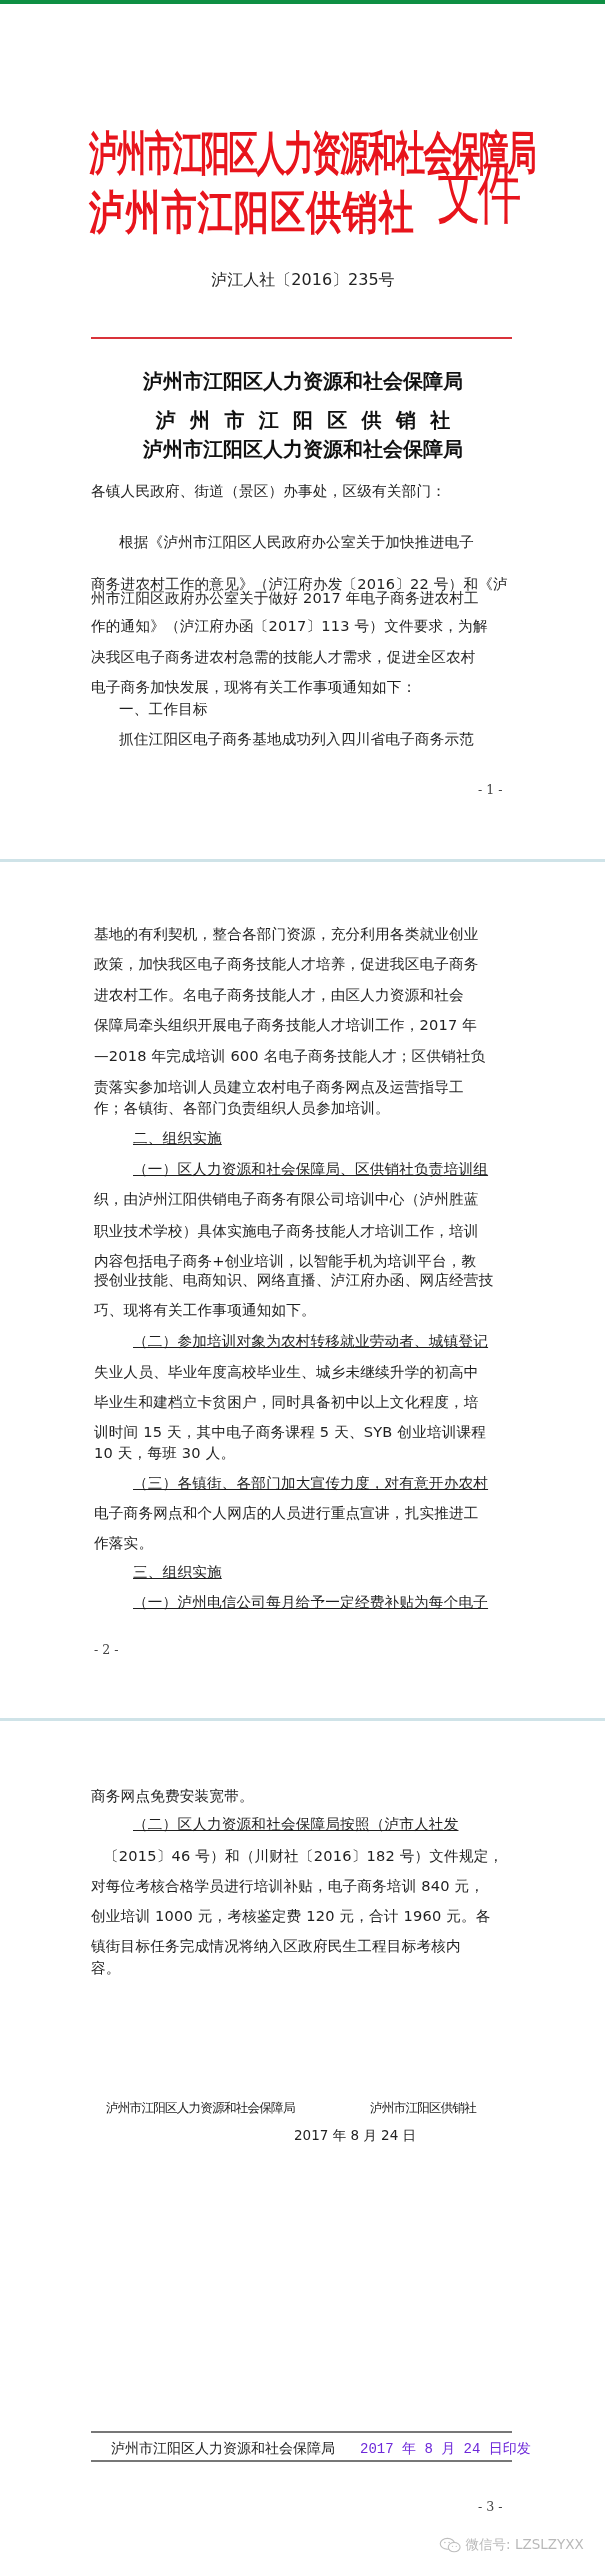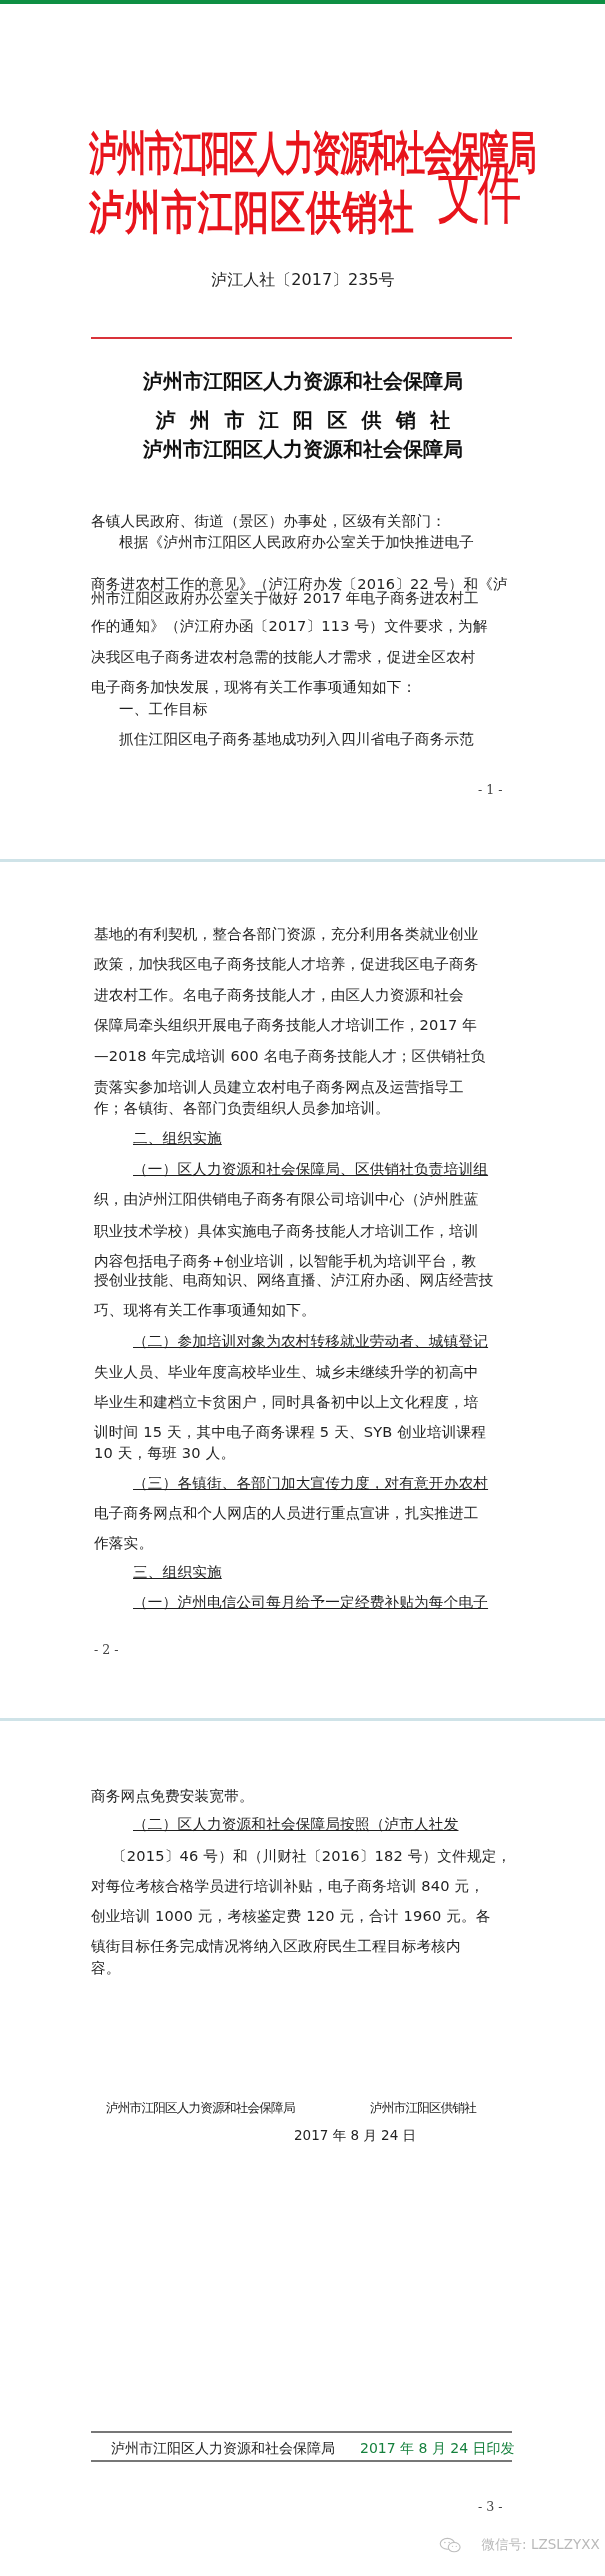--- a/index.html
+++ b/index.html
@@ -18,41 +18,41 @@
   .t1 { top: 368px; }
   .t2 { top: 407px; letter-spacing: 14.3px; padding-left: 14.3px; }
   .t3 { top: 436px; }
   .body-line { left: 91px; font-size: 14.6px; color: #1f1f1f; white-space: nowrap; letter-spacing: 0.2px; }
   .indent { left: 119px; }
   .indent2 { left: 133px; text-decoration: underline; }
   .pageno { font-family: "DejaVu Serif", "Liberation Serif", serif; font-size: 12.6px; color: #444; white-space: nowrap; }
   .sig { font-size: 12.6px; color: #222; white-space: nowrap; letter-spacing: -0.8px; }
   .footer-rule { left: 91px; width: 421px; height: 1.7px; background: #777; }
   .footer-text { left: 111px; top: 2473px; font-size: 14px; color: #222; white-space: nowrap; }
-  .footer-date { left: 360px; top: 2473px; font-size: 14px; color: #15803d; white-space: nowrap; }
-  .watermark { left: 439px; top: 2541px; font-size: 13.5px; color: #b9b9b9; white-space: nowrap; display: flex; align-items: center; gap: 19px; }
+  .footer-date { left: 360px; top: 2473px; font-size: 14px; color: #6d28d9; white-space: nowrap; font-family: Liberation Mono, monospace; }
+  .watermark { left: 439px; top: 2541px; font-size: 13.5px; color: #b9b9b9; white-space: nowrap; display: flex; align-items: center; gap: 3px; }
   .wm-icon { width: 23.6px; height: 17px; }
 </style>
 </head>
 <body>
 
 <div class="topbar"></div>
 
 <div class="abs lh-org lh-org1">泸州市江阳区人力资源和社会保障局</div>
 <div class="abs lh-org lh-org2">泸州市江阳区供销社</div>
 <div class="abs lh-wenjian">文件</div>
 
-<div class="abs docno">泸江人社〔2017〕235号</div>
+<div class="abs docno">泸江人社〔2016〕235号</div>
 <div class="abs red-rule"></div>
 
 <div class="abs title t1">泸州市江阳区人力资源和社会保障局</div>
 <div class="abs title t2">泸州市江阳区供销社</div>
 <div class="abs title t3">泸州市江阳区人力资源和社会保障局</div>
 
-<div class="abs body-line" style="top:512px">各镇人民政府、街道（景区）办事处，区级有关部门：</div>
+<div class="abs body-line" style="top:482px">各镇人民政府、街道（景区）办事处，区级有关部门：</div>
 <div class="abs body-line indent" style="top:533px">根据《泸州市江阳区人民政府办公室关于加快推进电子</div>
 <div class="abs body-line" style="top:575px">商务进农村工作的意见》（泸江府办发〔2016〕22 号）和《泸</div>
 <div class="abs body-line" style="top:590px;top:589px">州市江阳区政府办公室关于做好 2017 年电子商务进农村工</div>
 <div class="abs body-line" style="top:617px">作的通知》（泸江府办函〔2017〕113 号）文件要求，为解</div>
 <div class="abs body-line" style="top:648px">决我区电子商务进农村急需的技能人才需求，促进全区农村</div>
 <div class="abs body-line" style="top:678px">电子商务加快发展，现将有关工作事项通知如下：</div>
 <div class="abs body-line indent" style="top:700px">一、工作目标</div>
 <div class="abs body-line indent" style="top:730px">抓住江阳区电子商务基地成功列入四川省电子商务示范</div>
 
 <div class="abs pageno" style="left:478px;top:782px">- 1 -</div>
@@ -83,21 +83,21 @@
 <div class="abs body-line" style="left:94px;top:1534px">作落实。</div>
 <div class="abs body-line indent2" style="top:1563px">三、组织实施</div>
 <div class="abs body-line indent2" style="top:1593px">（一）泸州电信公司每月给予一定经费补贴为每个电子</div>
 
 <div class="abs pageno" style="left:94px;top:1642px">- 2 -</div>
 
 <div class="page-sep" style="top:1718px"></div>
 
 <div class="abs body-line" style="left:91px;top:1787px">商务网点免费安装宽带。</div>
 <div class="abs body-line indent2" style="top:1815px">（二）区人力资源和社会保障局按照（泸市人社发</div>
-<div class="abs body-line" style="left:112px;top:1847px">〔2015〕46 号）和（川财社〔2016〕182 号）文件规定，</div>
+<div class="abs body-line" style="left:104px;top:1847px">〔2015〕46 号）和（川财社〔2016〕182 号）文件规定，</div>
 <div class="abs body-line" style="left:91px;top:1877px">对每位考核合格学员进行培训补贴，电子商务培训 840 元，</div>
 <div class="abs body-line" style="left:91px;top:1907px">创业培训 1000 元，考核鉴定费 120 元，合计 1960 元。各</div>
 <div class="abs body-line" style="left:91px;top:1937px">镇街目标任务完成情况将纳入区政府民生工程目标考核内</div>
 <div class="abs body-line" style="left:91px;top:1959px">容。</div>
 
 <div class="abs sig" style="left:106px;top:2100px">泸州市江阳区人力资源和社会保障局</div>
 <div class="abs sig" style="left:370px;top:2100px">泸州市江阳区供销社</div>
 <div class="abs sig" style="left:294px;top:2127px;font-size:13.5px;letter-spacing:0">2017 年 8 月 24 日</div>
 
 <div class="abs footer-rule" style="top:2431px"></div>

